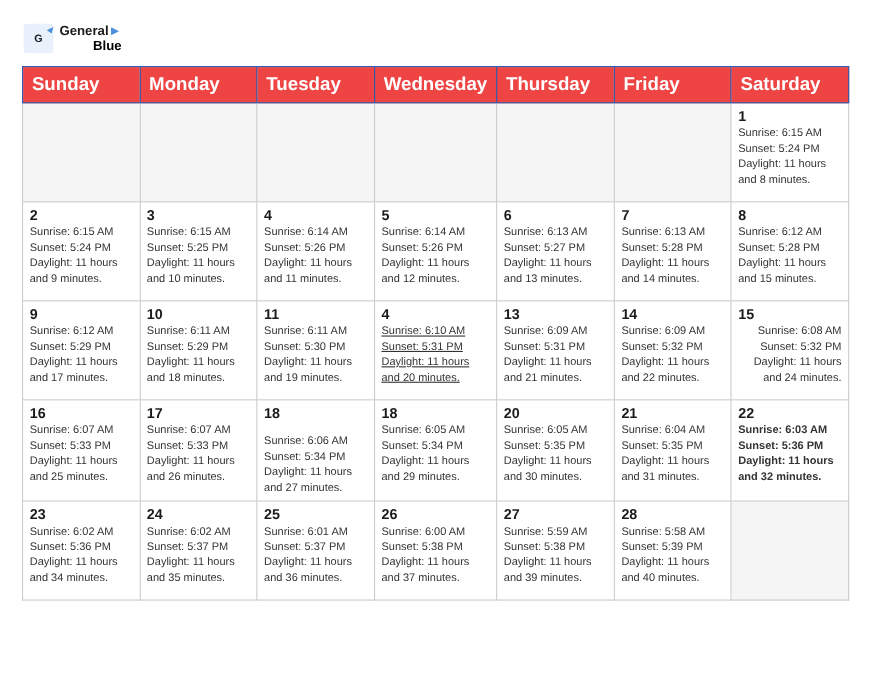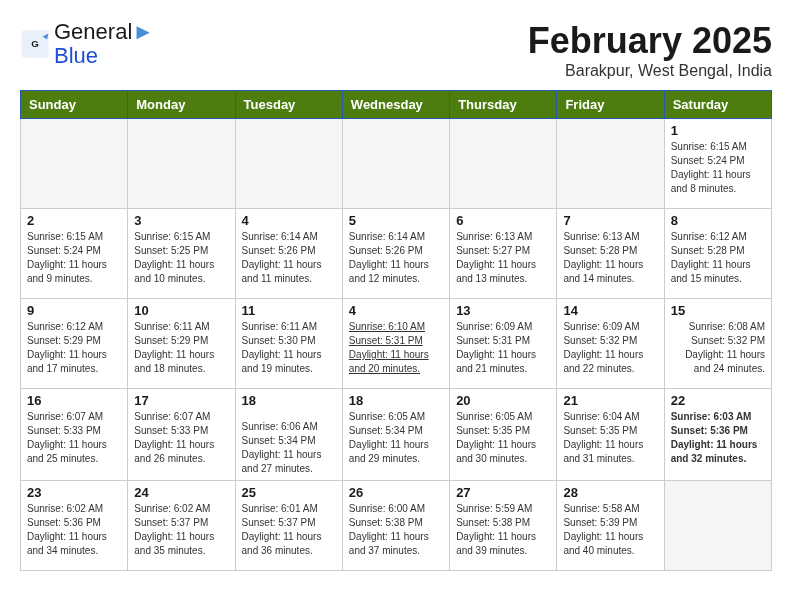--- a/index.html
+++ b/index.html
@@ -15,24 +15,25 @@
       justify-content: space-between;
       align-items: flex-start;
       margin-bottom: 10px;
     }
     .logo {
       display: flex;
       align-items: center;
       gap: 4px;
     }
     .logo-text {
-      font-size: 22px;
-      font-weight: normal;
+      font-size: 12px;
+      font-weight: bold;
       color: #1a1a1a;
       line-height: 1.1;
+      text-align: right;
     }
     .logo-text span {
       color: #4a90d9;
     }
     .logo-icon {
       width: 30px;
       height: 30px;
     }
     .title-area {
       text-align: right;
@@ -45,25 +46,25 @@
     .location {
       font-size: 16px;
       color: #333;
     }
     .calendar {
       width: 100%;
       border-collapse: collapse;
       border: 1px solid #ccc;
     }
     .calendar th {
-      background: #4d7c0f;
+      background: #ef4444;
       color: #fff;
       text-align: left;
       padding: 6px 8px;
-      font-size: 13px;
+      font-size: 17px;
       border: 1px solid #2a5aaf;
     }
     .calendar td {
       vertical-align: top;
       border: 1px solid #ccc;
       padding: 4px 6px;
       width: calc(100% / 7);
       height: 90px;
       font-size: 10.5px;
       color: #333;
@@ -90,26 +91,22 @@
 
 <div class="header-area">
   <div class="logo">
     <svg class="logo-icon" viewBox="0 0 40 40">
       <rect x="2" y="2" width="36" height="36" rx="4" fill="#e8f0fb"></rect>
       <text x="20" y="24" text-anchor="middle" font-size="13" font-weight="bold" fill="#1a1a1a" font-family="Arial">G</text>
       <polygon points="30,10 38,6 36,14" fill="#4a90d9"></polygon>
     </svg>
     <div class="logo-text">
       <div>General<span>►</span></div>
-      <div style="color:#1d4ed8;">Blue</div>
+      <div style="color:#000000;">Blue</div>
     </div>
-  </div>
-  <div class="title-area">
-    <div class="month-title">February 2025</div>
-    <div class="location">Barakpur, West Bengal, India</div>
   </div>
 </div>
 
 <table class="calendar">
   <thead>
     <tr>
     <th>Sunday</th>
         <th>Monday</th>
         <th>Tuesday</th>
         <th>Wednesday</th>

